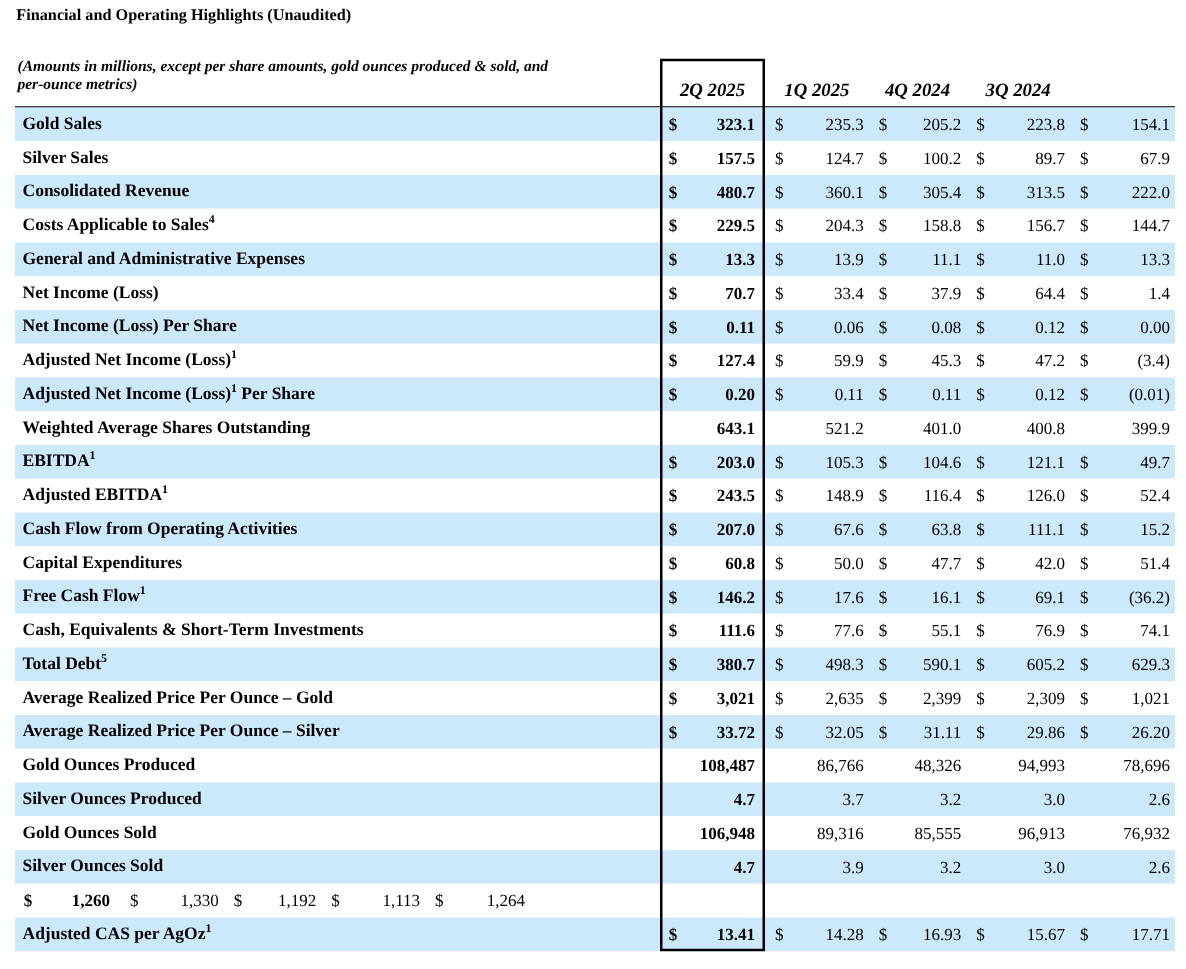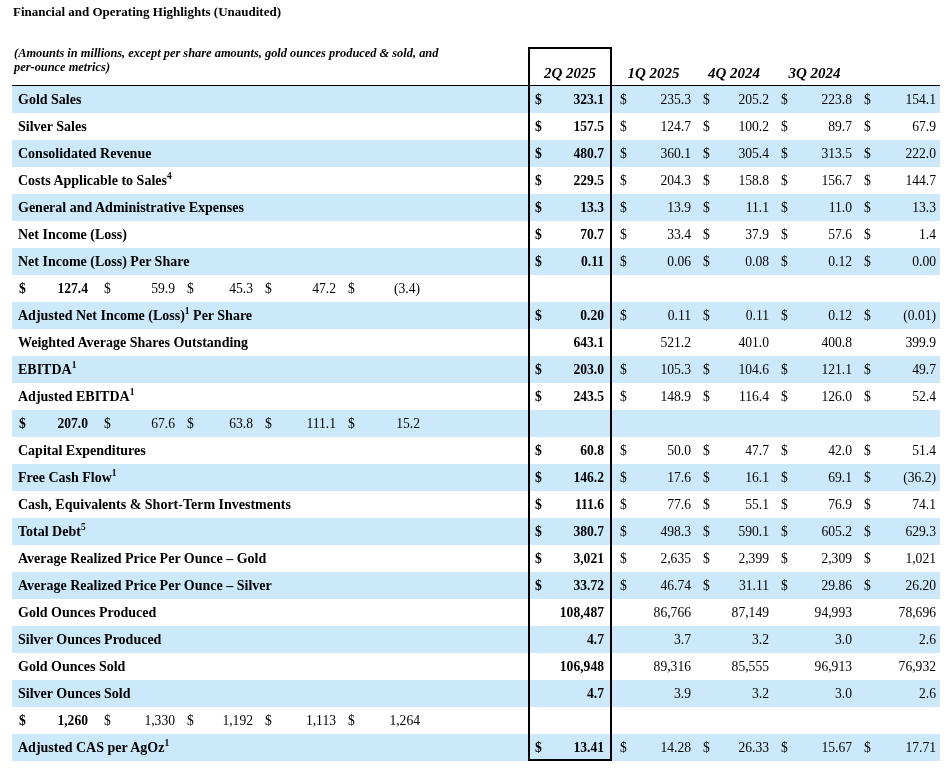--- a/index.html
+++ b/index.html
@@ -246,21 +246,21 @@
         <div class="cell c1">
           <span class="dollar">$</span>
           <span class="val">33.4</span>
         </div>
         <div class="cell c2">
           <span class="dollar">$</span>
           <span class="val">37.9</span>
         </div>
         <div class="cell c3">
           <span class="dollar">$</span>
-          <span class="val">57.6</span>
+          <span class="val">64.4</span>
         </div>
         <div class="cell c4">
           <span class="dollar">$</span>
           <span class="val">1.4</span>
         </div>
       </div>
       <div class="row row-blue">
         <div class="label-cell">Net Income (Loss) Per Share</div>
         <div class="cell c0 boxcol">
           <span class="dollar">$</span>
@@ -277,20 +277,21 @@
         <div class="cell c3">
           <span class="dollar">$</span>
           <span class="val">0.12</span>
         </div>
         <div class="cell c4">
           <span class="dollar">$</span>
           <span class="val">0.00</span>
         </div>
       </div>
       <div class="row row-white">
+        <div class="label-cell">Adjusted Net Income (Loss)<sup>1</sup></div>
         <div class="cell c0 boxcol">
           <span class="dollar">$</span>
           <span class="val">127.4</span>
         </div>
         <div class="cell c1">
           <span class="dollar">$</span>
           <span class="val">59.9</span>
         </div>
         <div class="cell c2">
           <span class="dollar">$</span>
@@ -391,20 +392,21 @@
         <div class="cell c3">
           <span class="dollar">$</span>
           <span class="val">126.0</span>
         </div>
         <div class="cell c4">
           <span class="dollar">$</span>
           <span class="val">52.4</span>
         </div>
       </div>
       <div class="row row-blue">
+        <div class="label-cell">Cash Flow from Operating Activities</div>
         <div class="cell c0 boxcol">
           <span class="dollar">$</span>
           <span class="val">207.0</span>
         </div>
         <div class="cell c1">
           <span class="dollar">$</span>
           <span class="val">67.6</span>
         </div>
         <div class="cell c2">
           <span class="dollar">$</span>
@@ -535,21 +537,21 @@
         </div>
       </div>
       <div class="row row-blue">
         <div class="label-cell">Average Realized Price Per Ounce – Silver</div>
         <div class="cell c0 boxcol">
           <span class="dollar">$</span>
           <span class="val">33.72</span>
         </div>
         <div class="cell c1">
           <span class="dollar">$</span>
-          <span class="val">46.74</span>
+          <span class="val">32.05</span>
         </div>
         <div class="cell c2">
           <span class="dollar">$</span>
           <span class="val">31.11</span>
         </div>
         <div class="cell c3">
           <span class="dollar">$</span>
           <span class="val">29.86</span>
         </div>
         <div class="cell c4">
@@ -562,21 +564,21 @@
         <div class="cell c0 boxcol">
           <span class="dollar"></span>
           <span class="val">108,487</span>
         </div>
         <div class="cell c1">
           <span class="dollar"></span>
           <span class="val">86,766</span>
         </div>
         <div class="cell c2">
           <span class="dollar"></span>
-          <span class="val">87,149</span>
+          <span class="val">48,326</span>
         </div>
         <div class="cell c3">
           <span class="dollar"></span>
           <span class="val">94,993</span>
         </div>
         <div class="cell c4">
           <span class="dollar"></span>
           <span class="val">78,696</span>
         </div>
       </div>
@@ -676,21 +678,21 @@
         <div class="cell c0 boxcol">
           <span class="dollar">$</span>
           <span class="val">13.41</span>
         </div>
         <div class="cell c1">
           <span class="dollar">$</span>
           <span class="val">14.28</span>
         </div>
         <div class="cell c2">
           <span class="dollar">$</span>
-          <span class="val">26.33</span>
+          <span class="val">16.93</span>
         </div>
         <div class="cell c3">
           <span class="dollar">$</span>
           <span class="val">15.67</span>
         </div>
         <div class="cell c4">
           <span class="dollar">$</span>
           <span class="val">17.71</span>
         </div>
       </div>

